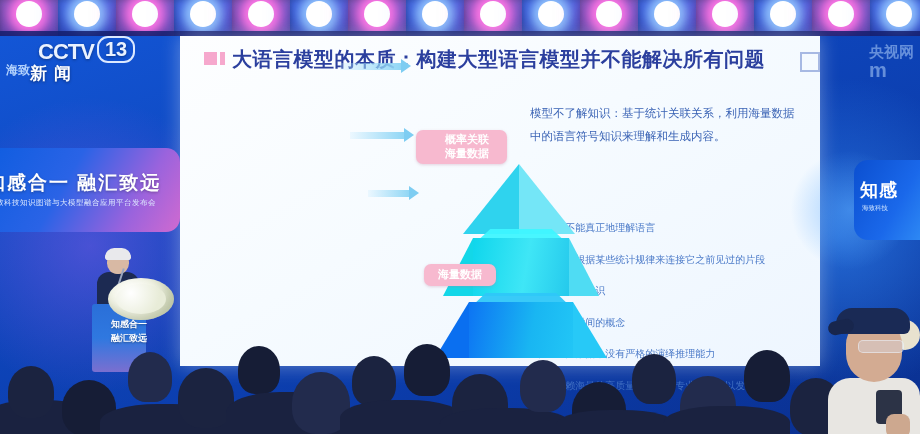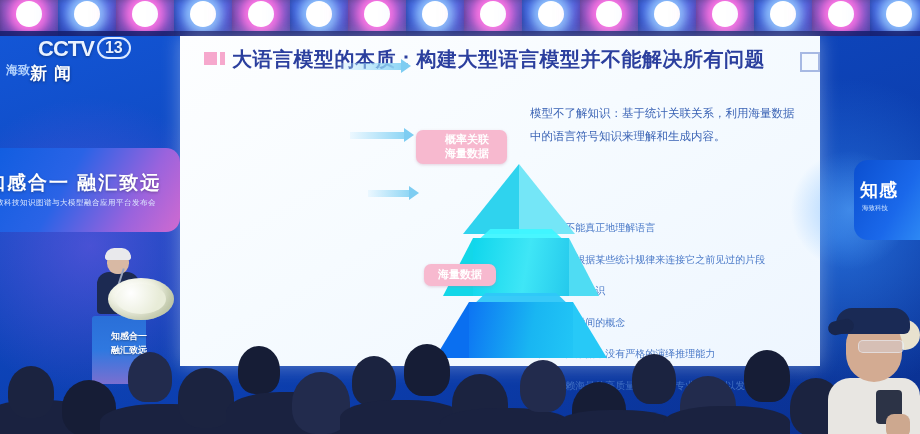--- a/index.html
+++ b/index.html
@@ -71,21 +71,21 @@
                border-top:7px solid transparent;border-bottom:7px solid transparent;border-left:10px solid #7ecdf2;}
   .pill{position:absolute;background:#f7b9cf;border-radius:7px;color:#ffffff;font-weight:bold;
         text-align:center;font-size:11px;line-height:1.25;padding:4px 9px;
         box-shadow:0 1px 3px rgba(180,120,150,.3);}
   .pill.two{padding:3px 9px;}
 
   
   .cctv{position:absolute;left:38px;top:36px;color:#eaf2ff;font-weight:bold;font-size:22px;
         letter-spacing:-1px;text-shadow:0 1px 3px rgba(0,0,0,.35);}
   .cctv .num{display:inline-block;border:2px solid #dce9ff;border-radius:11px;padding:0 6px;
-             font-size:16px;margin-left:3px;vertical-align:3px;letter-spacing:0;}
+             font-size:20px;margin-left:3px;vertical-align:3px;letter-spacing:0;}
   .cctv-sub{position:absolute;left:30px;top:62px;color:#ffffff;font-weight:bold;font-size:17px;
             letter-spacing:7px;text-shadow:0 1px 3px rgba(0,0,0,.4);}
   .hz-mark{position:absolute;left:6px;top:62px;color:#bcd9ff;font-size:12px;font-weight:bold;opacity:.95;}
 
   
   .wm{position:absolute;right:6px;top:44px;color:rgba(190,220,255,.5);font-size:15px;font-weight:bold;line-height:1.05;}
   .wm .m{font-size:20px;}
   .wmbox{position:absolute;left:800px;top:52px;width:16px;height:16px;border:2px solid rgba(90,120,200,.5);}
 
   
@@ -103,21 +103,21 @@
   .banR-glow{position:absolute;right:10px;top:150px;width:120px;height:120px;border-radius:50%;
              background:radial-gradient(circle,rgba(90,170,255,.55),rgba(40,90,220,0) 70%);}
 
   
   .speaker{position:absolute;left:95px;top:250px;width:46px;height:62px;}
   .sp-head{position:absolute;left:12px;top:0;width:22px;height:24px;border-radius:50% 50% 45% 45%;
            background:#d8b9a4;}
   .sp-hair{position:absolute;left:10px;top:-2px;width:26px;height:12px;border-radius:13px 13px 4px 4px;background:#e9e9ec;}
   .sp-body{position:absolute;left:2px;top:22px;width:42px;height:42px;border-radius:12px 12px 4px 4px;
            background:#1c2a52;}
-  .podium{position:absolute;left:92px;top:316px;width:54px;height:68px;
+  .podium{position:absolute;left:92px;top:304px;width:54px;height:68px;
           background:linear-gradient(180deg,#2a6fd8 0%,#2f78e0 50%,#7a6fd0 100%);border-radius:3px;}
   .podium-sign{position:absolute;left:10px;top:14px;width:54px;color:#fff;font-weight:bold;font-size:9px;
                text-align:center;line-height:1.5;text-shadow:0 1px 2px rgba(0,0,0,.35);}
   .flowers{position:absolute;left:108px;top:278px;width:66px;height:42px;border-radius:50%;
            background:radial-gradient(circle at 35% 35%,#ffffff 0%,#f2f4e6 45%,#cfd8bb 100%);
            box-shadow:inset -6px -6px 12px rgba(150,160,120,.45);}
   .flowers:after{content:"";position:absolute;left:8px;top:6px;width:50px;height:30px;border-radius:50%;
                  background:radial-gradient(circle at 30% 30%,#fff,#e8ecd8 70%);}
   .mic{position:absolute;left:120px;top:268px;width:2px;height:18px;background:#9aa6c0;transform:rotate(18deg);}
 
@@ -275,20 +275,24 @@
   </div>
   <div class="flowers"></div>
 
   <div class="cctv">
     <span>CCTV</span><span class="num">13</span>
   </div>
   <div class="hz-mark">海致</div>
   <div class="cctv-sub">新闻</div>
 
   <div class="wmbox"></div>
+  <div class="wm">
+    <div>央视网</div>
+    <div class="m">m</div>
+  </div>
 
   <div class="shoulder" style="left:-20px;top:400px;width:120px;height:44px"></div>
   <div class="aud" style="left:8px;top:366px;width:46px;height:52px"></div>
   <div class="aud b" style="left:62px;top:380px;width:54px;height:56px"></div>
   <div class="shoulder" style="left:100px;top:404px;width:130px;height:40px"></div>
   <div class="aud c" style="left:128px;top:352px;width:44px;height:50px"></div>
   <div class="aud" style="left:178px;top:368px;width:56px;height:60px"></div>
   <div class="aud b" style="left:238px;top:346px;width:42px;height:48px"></div>
   <div class="shoulder" style="left:226px;top:392px;width:120px;height:46px"></div>
   <div class="aud c" style="left:292px;top:372px;width:58px;height:62px"></div>

